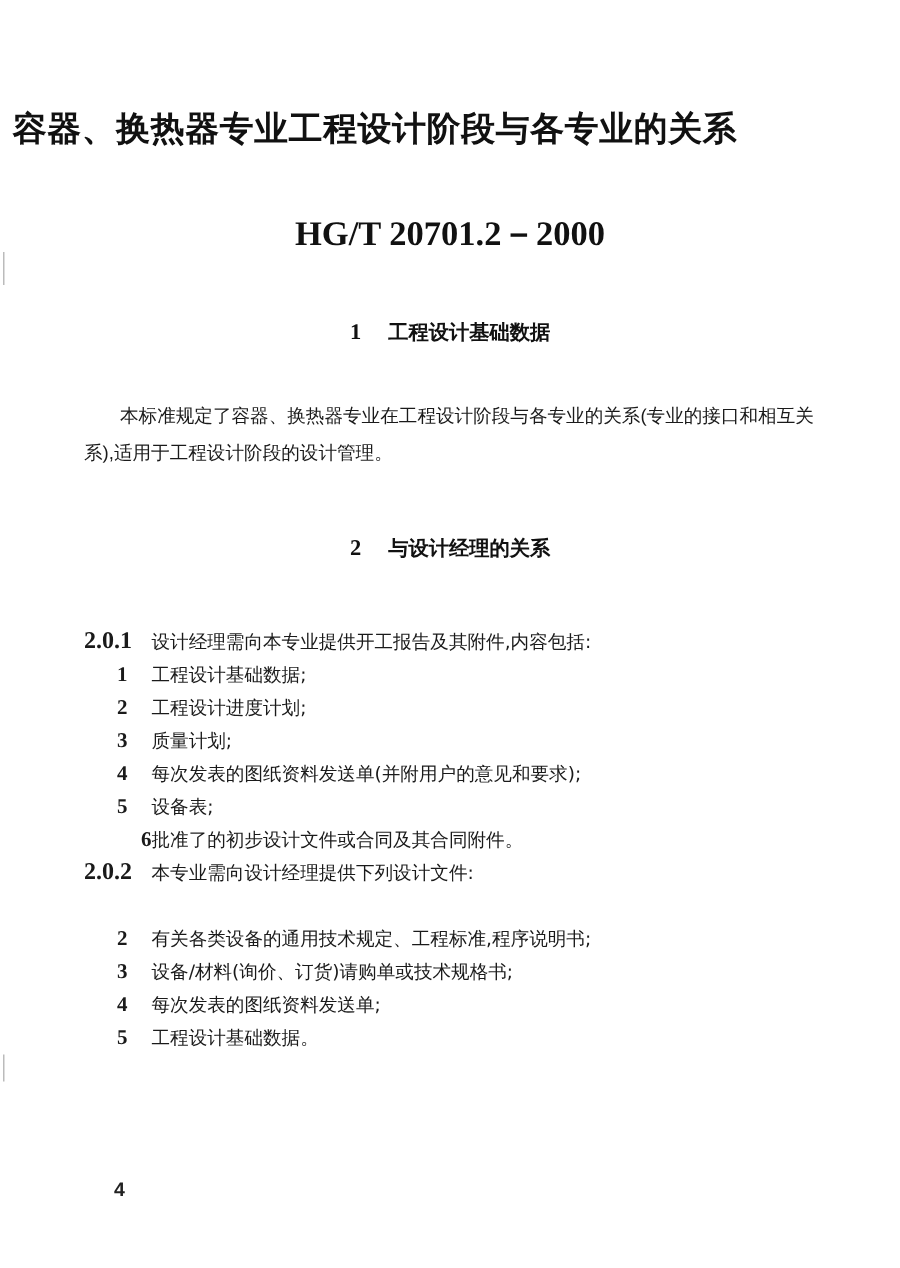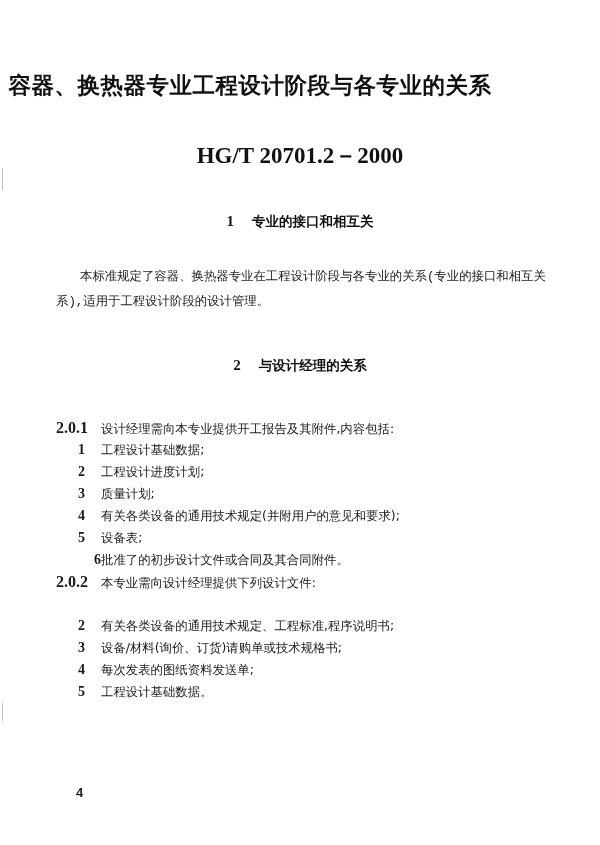--- a/index.html
+++ b/index.html
@@ -17,21 +17,21 @@
     position: absolute; top: 140px; left: 0; width: 600px; text-align: center;
     font-family: "Liberation Serif", serif; font-size: 23px; font-weight: bold; color: #111;
   }
   .sec-heading {
     position: absolute; left: 0; width: 600px; text-align: center;
     font-family: "DejaVu Sans", sans-serif; font-size: 13.5px; font-weight: bold; color: #111;
   }
   .sec-heading .num { font-family: "Liberation Serif", serif; font-size: 15px; margin-right: 18px; }
   .para {
     position: absolute; left: 56px; width: 492px;
-    font-family: Liberation Mono, monospace; font-size: 12.4px; line-height: 25px; color: #1a1a1a;
+    font-family: Liberation Sans, sans-serif; font-size: 12.4px; line-height: 25px; color: #1a1a1a;
   }
   .para .indent { display: inline-block; width: 24px; }
   .clause {
     position: absolute; left: 56px; font-family: "DejaVu Sans", sans-serif; font-size: 12.4px; color: #1a1a1a;
     height: 20px; line-height: 20px; white-space: nowrap;
   }
   .clause .cnum {
     display: inline-block; width: 45px; font-family: "Liberation Serif", serif; font-weight: bold; font-size: 16px;
   }
   .item {
@@ -52,39 +52,39 @@
 
 <div class="page">
 
   <div class="scan-mark" style="left:2px;top:168px;width:1px;height:22px;"></div>
   <div class="scan-mark" style="left:2px;top:703px;width:1px;height:18px;"></div>
 
   <div class="title">容器、换热器专业工程设计阶段与各专业的关系</div>
   <div class="std-code">HG/T  20701.2－2000</div>
 
   <div class="sec-heading" style="top:213px;">
-    <span class="num">1</span><span>专业的接口和相互关</span>
+    <span class="num">1</span><span>工程设计基础数据</span>
   </div>
 
   <div class="para" style="top:265px;">
     <div><span class="indent"></span><span>本标准规定了容器、换热器专业在工程设计阶段与各专业的关系(专业的接口和相互关</span></div>
     <div><span>系),适用于工程设计阶段的设计管理。</span></div>
   </div>
 
   <div class="sec-heading" style="top:357px;">
     <span class="num">2</span><span>与设计经理的关系</span>
   </div>
 
   <div class="clause" style="top:418px;">
     <span class="cnum">2.0.1</span><span>设计经理需向本专业提供开工报告及其附件,内容包括:</span>
   </div>
   <div class="item" style="top:440px;"><span class="inum">1</span><span>工程设计基础数据;</span></div>
   <div class="item" style="top:462px;"><span class="inum">2</span><span>工程设计进度计划;</span></div>
   <div class="item" style="top:484px;"><span class="inum">3</span><span>质量计划;</span></div>
-  <div class="item" style="top:506px;"><span class="inum">4</span><span>有关各类设备的通用技术规定(并附用户的意见和要求);</span></div>
+  <div class="item" style="top:506px;"><span class="inum">4</span><span>每次发表的图纸资料发送单(并附用户的意见和要求);</span></div>
   <div class="item" style="top:528px;"><span class="inum">5</span><span>设备表;</span></div>
   <div class="item" style="top:550px;text-align:right;"><span class="inum">6</span><span>批准了的初步设计文件或合同及其合同附件。</span></div>
 
   <div class="clause" style="top:572px;">
     <span class="cnum">2.0.2</span><span>本专业需向设计经理提供下列设计文件:</span>
   </div>
   <div class="item" style="top:616px;"><span class="inum">2</span><span>有关各类设备的通用技术规定、工程标准,程序说明书;</span></div>
   <div class="item" style="top:638px;"><span class="inum">3</span><span>设备/材料(询价、订货)请购单或技术规格书;</span></div>
   <div class="item" style="top:660px;"><span class="inum">4</span><span>每次发表的图纸资料发送单;</span></div>
   <div class="item" style="top:682px;"><span class="inum">5</span><span>工程设计基础数据。</span></div>

